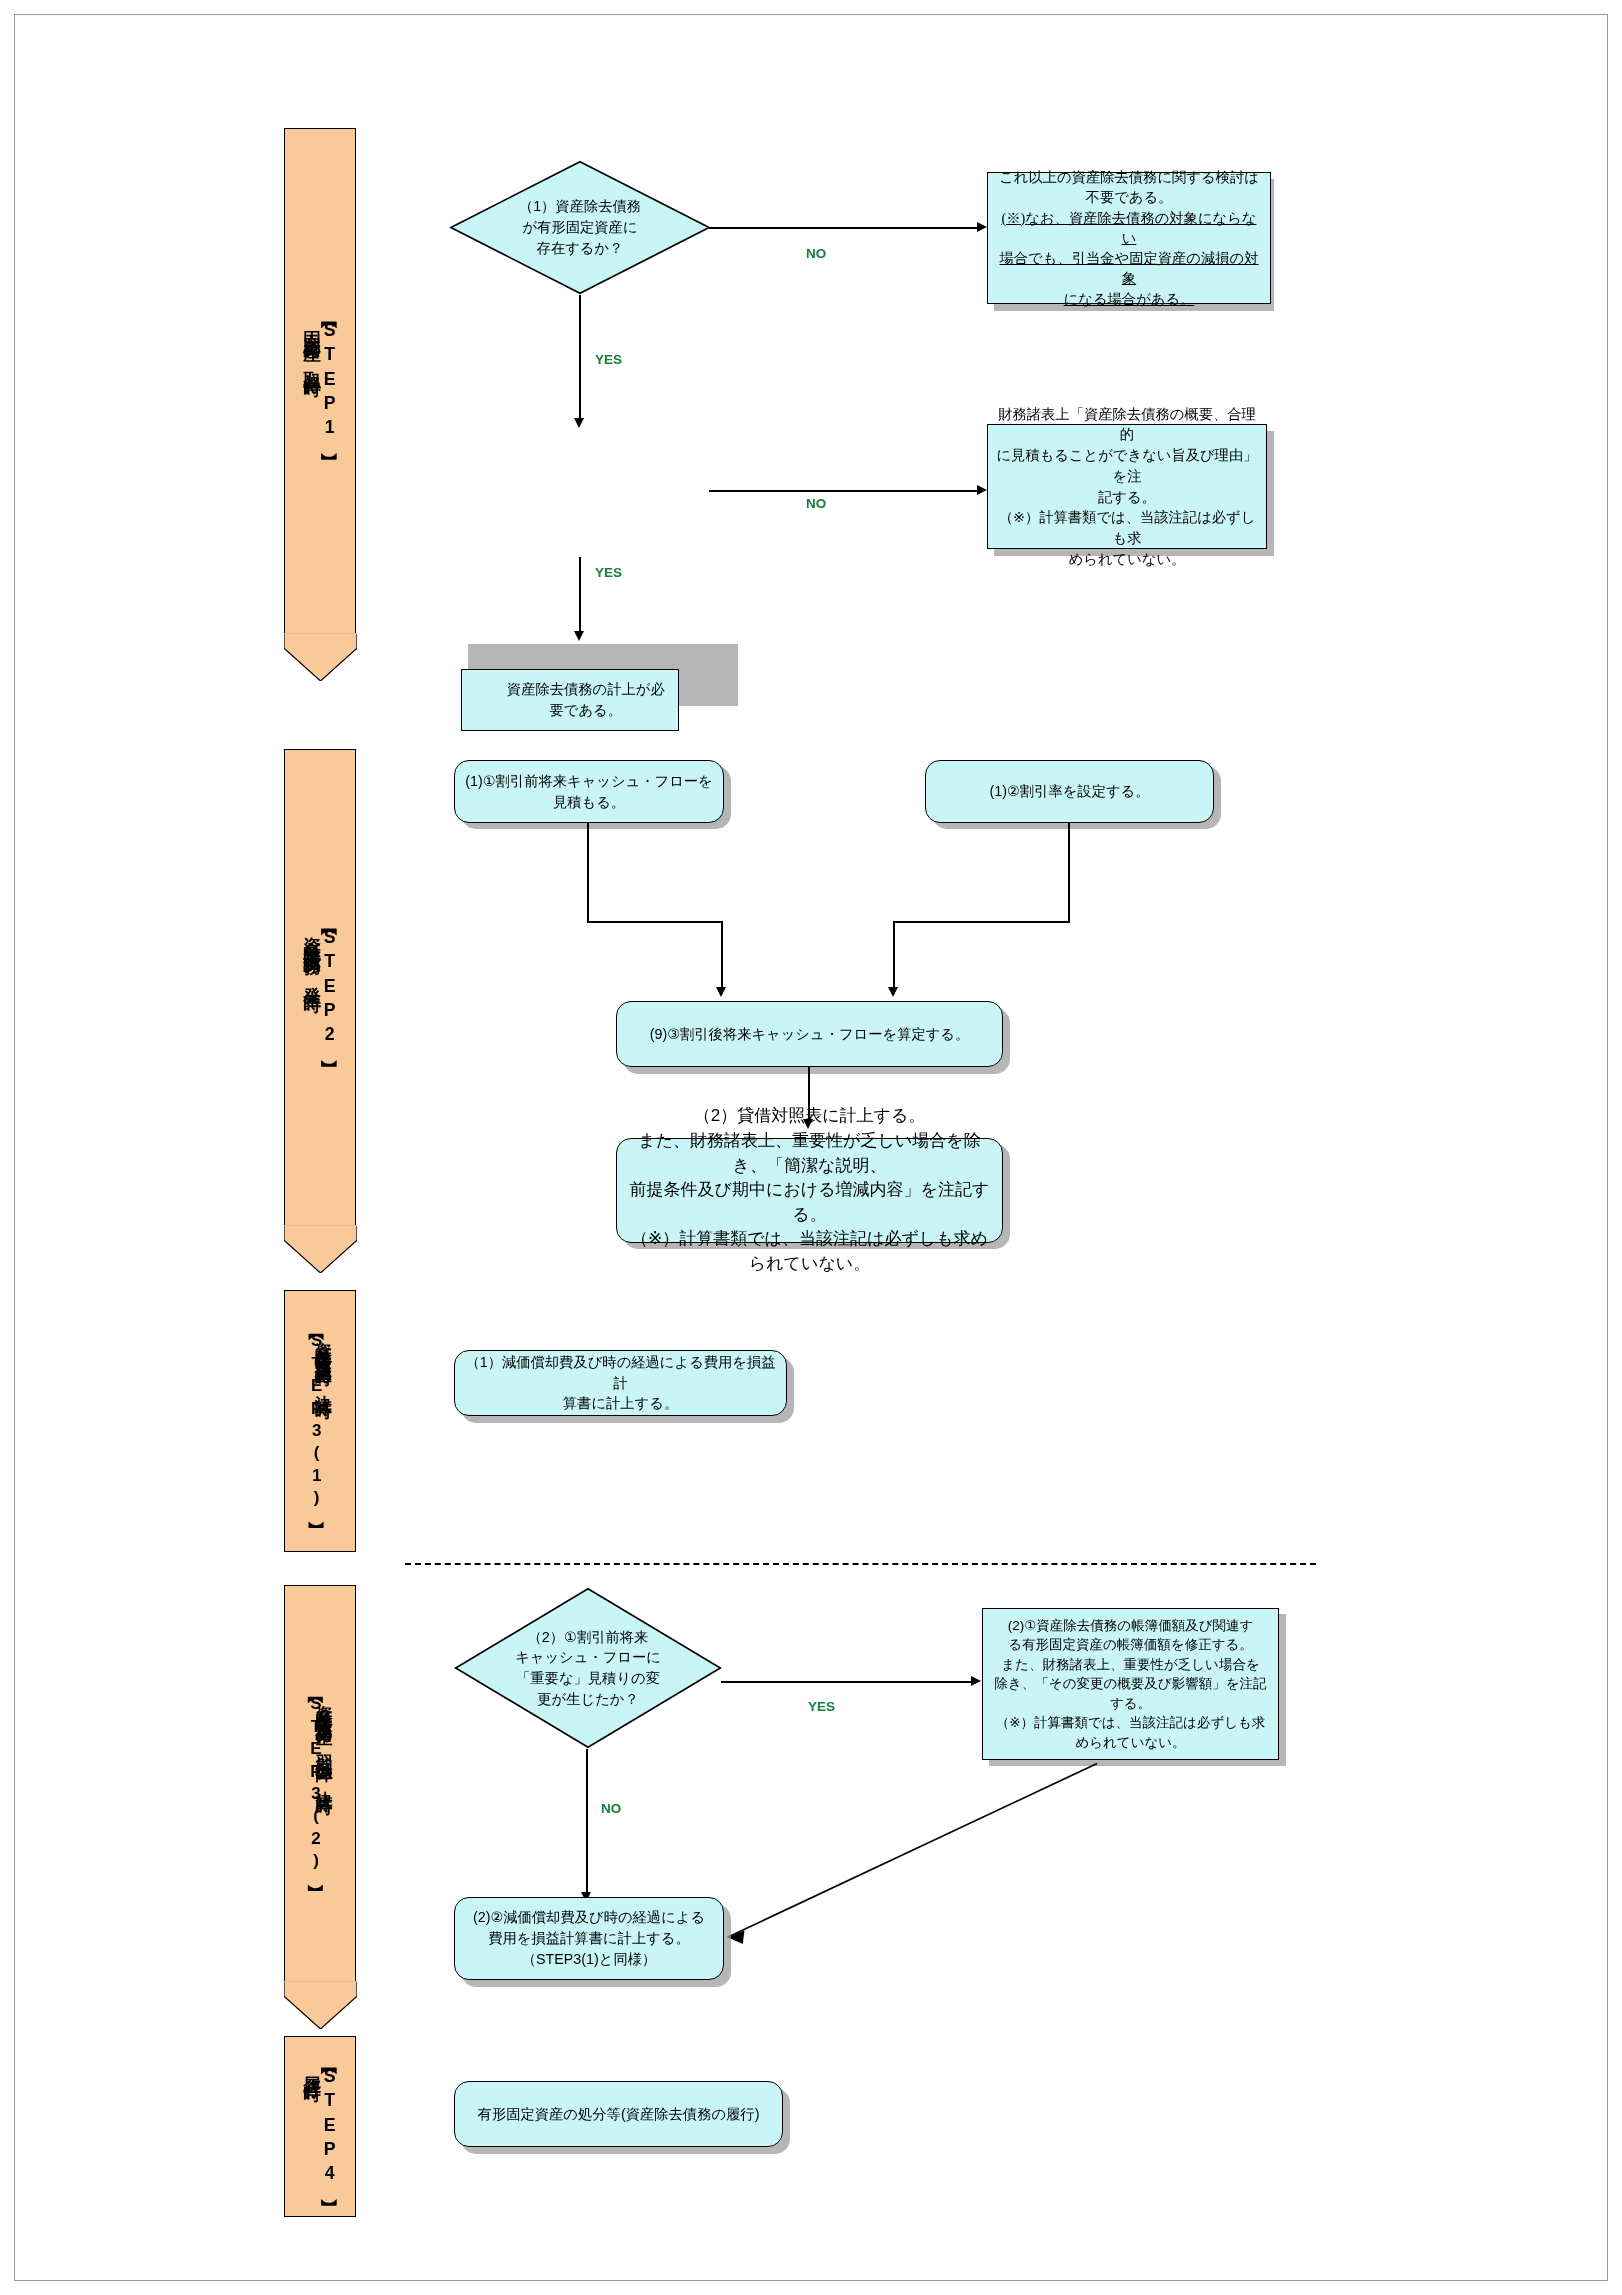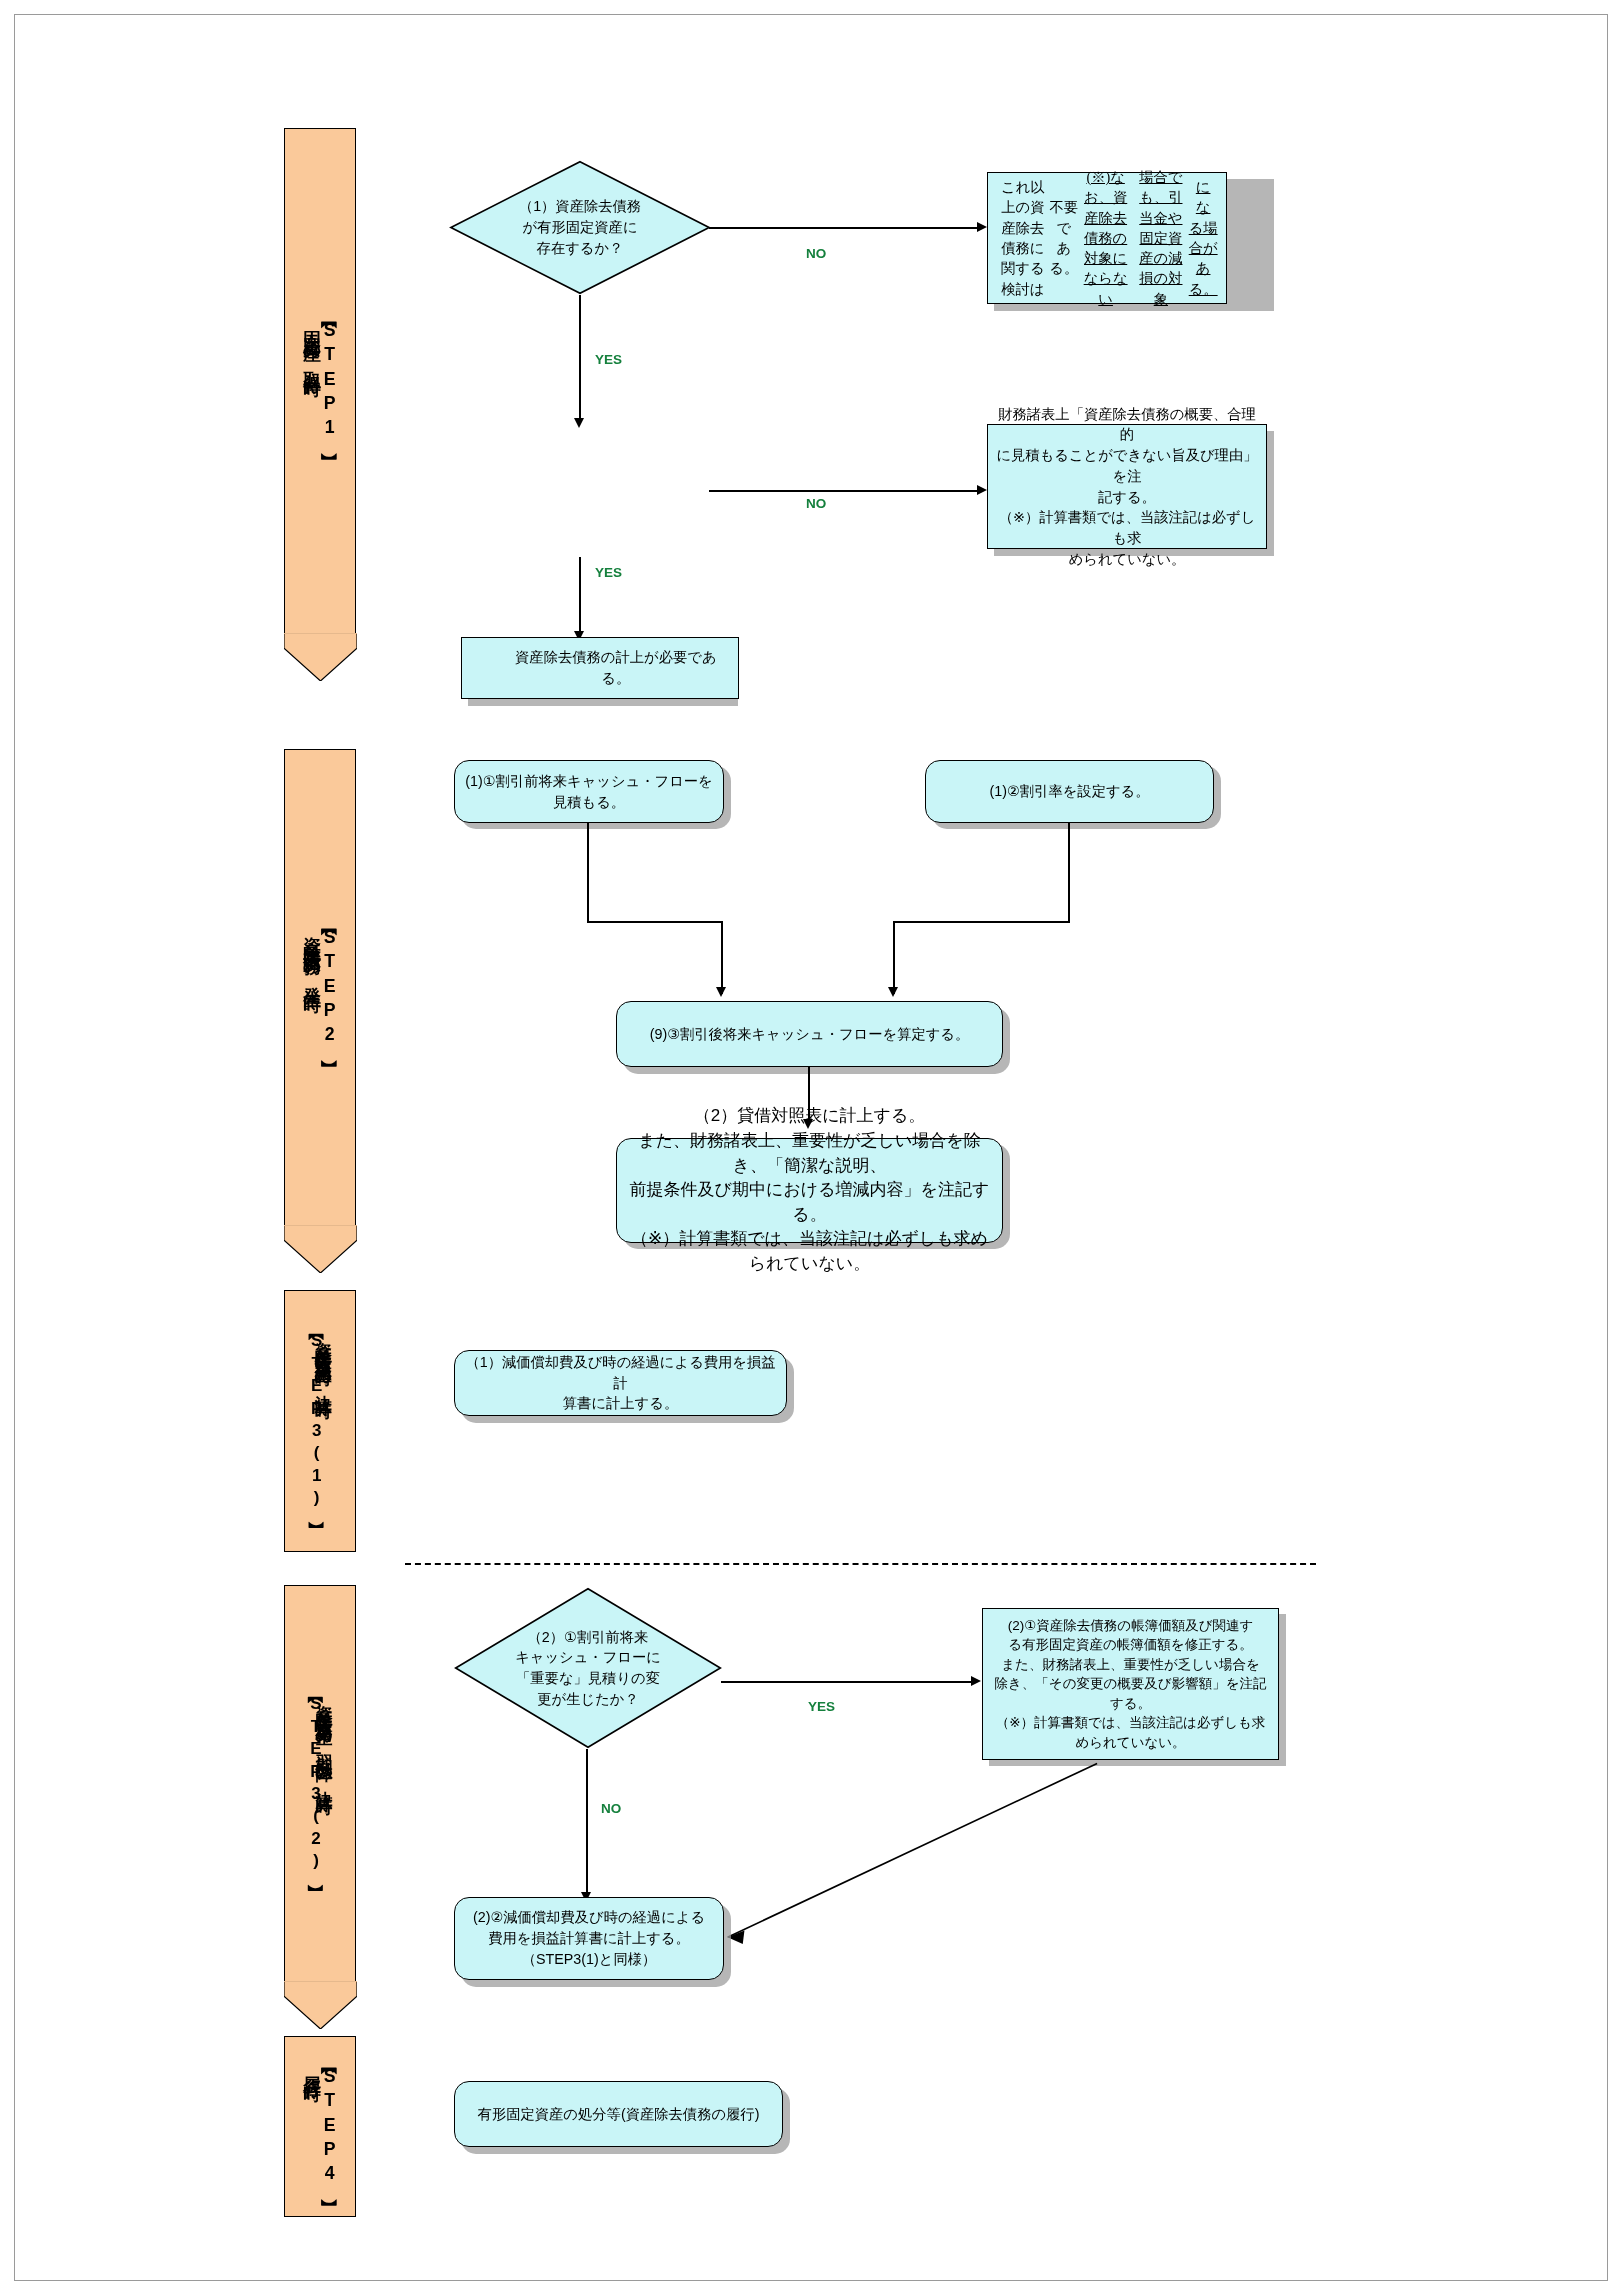--- a/index.html
+++ b/index.html
@@ -155,21 +155,21 @@
   <div class="diamond-wrap" style="left:449px; top:160px; width:262px; height:135px;">
     <svg width="262" height="135" viewBox="0 0 310 160">
       <polygon points="155,2 308,80 155,158 2,80" fill="#c9f5f7" stroke="#000" stroke-width="2"></polygon>
     </svg>
     <div class="diamond-text">（1）資産除去債務
 が有形固定資産に
 存在するか？</div>
   </div>
 
   <div class="shadow" style="left:994px; top:179px; width:280px; height:132px;"></div>
-  <div class="node sq" style="left:987px; top:172px; width:240px; height:132px; flex-direction:row; line-height:1.42;">
+  <div class="node sq" style="left:987px; top:172px; width:284px; height:132px; flex-direction:column; line-height:1.42;">
     <span>これ以上の資産除去債務に関する検討は</span>
     <span>不要である。</span>
     <span class="u">(※)なお、資産除去債務の対象にならない</span>
     <span class="u">場合でも、引当金や固定資産の減損の対象</span>
     <span class="u">になる場合がある。</span>
   </div>
 
   <div class="ln h" style="left:709px; top:227px; width:270px;"></div>
   <div class="arrow-r" style="left:977px; top:222px;"></div>
   <div class="lbl" style="left:806px; top:246px;">NO</div>
@@ -188,21 +188,21 @@
 
   <div class="ln h" style="left:709px; top:490px; width:270px;"></div>
   <div class="arrow-r" style="left:977px; top:485px;"></div>
   <div class="lbl" style="left:806px; top:496px;">NO</div>
 
   <div class="ln v" style="left:579px; top:557px; height:80px;"></div>
   <div class="arrow-d" style="left:574px; top:631px;"></div>
   <div class="lbl" style="left:595px; top:565px;">YES</div>
 
   <div class="shadow" style="left:468px; top:644px; width:270px; height:62px;"></div>
-  <div class="node sq" style="left:461px; top:637px; width:278px; height:62px;padding-left:40px;">資産除去債務の計上が必要である。</div>
+  <div class="node sq" style="left:461px; top:669px; width:218px; height:62px;padding-left:40px;">資産除去債務の計上が必要である。</div>
 
   <div class="step-band" style="left:284px; top:749px; width:72px; height:477px;">
     <div class="tip">
       <svg width="73" height="48" viewBox="0 0 87 57" preserveAspectRatio="none">
         <polygon points="0,0 87,0 87,18 43.5,57 0,18" fill="#fac99a" stroke="#000" stroke-width="1.4"></polygon>
         <rect x="0" y="-3" width="87" height="4" fill="#fac99a"></rect>
       </svg>
     </div>
     <div class="band-label" style="height:100%;align-items:center;">
       <div style="display:flex;flex-direction:row-reverse;">

